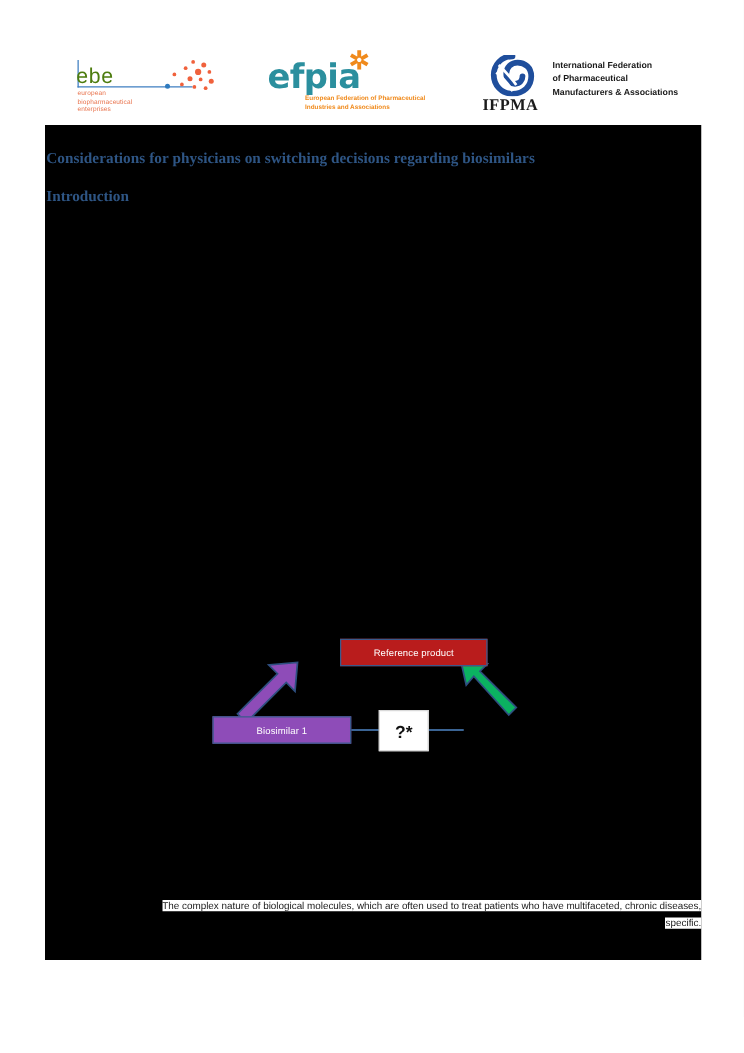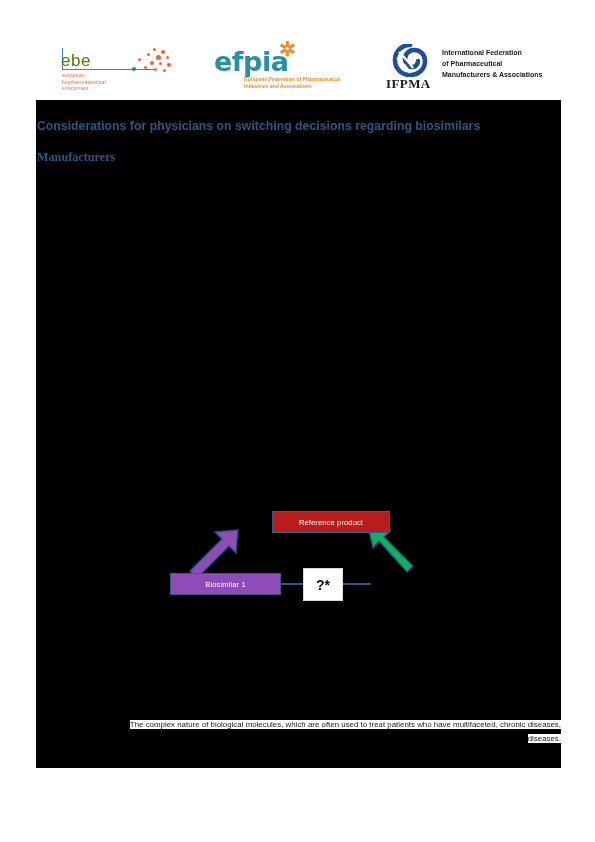--- a/index.html
+++ b/index.html
@@ -147,21 +147,21 @@
     width: 525px;
     height: 668px;
     background: #000000;
   }
 
   .doc-title {
     position: absolute;
     left: 1px;
     top: 19px;
     width: 520px;
-    font-family: Liberation Sans, sans-serif;
+    font-family: Liberation Serif, serif;
     font-size: 12.2px;
     font-weight: 700;
     color: #2e5584;
     letter-spacing: 0.05px;
     white-space: nowrap;
   }
   .doc-heading {
     position: absolute;
     left: 1px;
     top: 50px;
@@ -298,21 +298,21 @@
         <div>of Pharmaceutical</div>
         <div>Manufacturers &amp; Associations</div>
       </div>
     </div>
 
   </div>
 
   <div class="body-dark">
 
     <div class="doc-title">Considerations for physicians on switching decisions regarding biosimilars</div>
-    <div class="doc-heading">Manufacturers</div>
+    <div class="doc-heading">Introduction</div>
 
     <div class="figure">
 
       <svg class="fig-svg" width="340" height="115" viewBox="0 0 340 115">
 
         <line x1="150" y1="84" x2="172" y2="84" stroke="#4f86c6" stroke-width="1.3"></line>
 
         <line x1="212" y1="84" x2="240" y2="84" stroke="#4f86c6" stroke-width="1.3"></line>
 
         <path d="M59 71 L91 39 L84 32 L107 30 L105 53 L98 46 L66 78 Z" fill="#8e4cb8" stroke="#2e4f80" stroke-width="1.4" stroke-linejoin="miter"></path>
@@ -330,18 +330,18 @@
 
 
       <div class="box-q">
         <span>?*</span>
       </div>
 
     </div>
 
     <div class="foot-text">
       <span class="foot-row1"><span class="foot-line">The complex nature of biological molecules, which are often used to treat patients who have multifaceted, chronic diseases,</span></span>
-      <span class="foot-row2"><span class="foot-line">diseases.</span></span>
+      <span class="foot-row2"><span class="foot-line">specific.</span></span>
     </div>
 
   </div>
 
 </div>
 
 </body></html>

